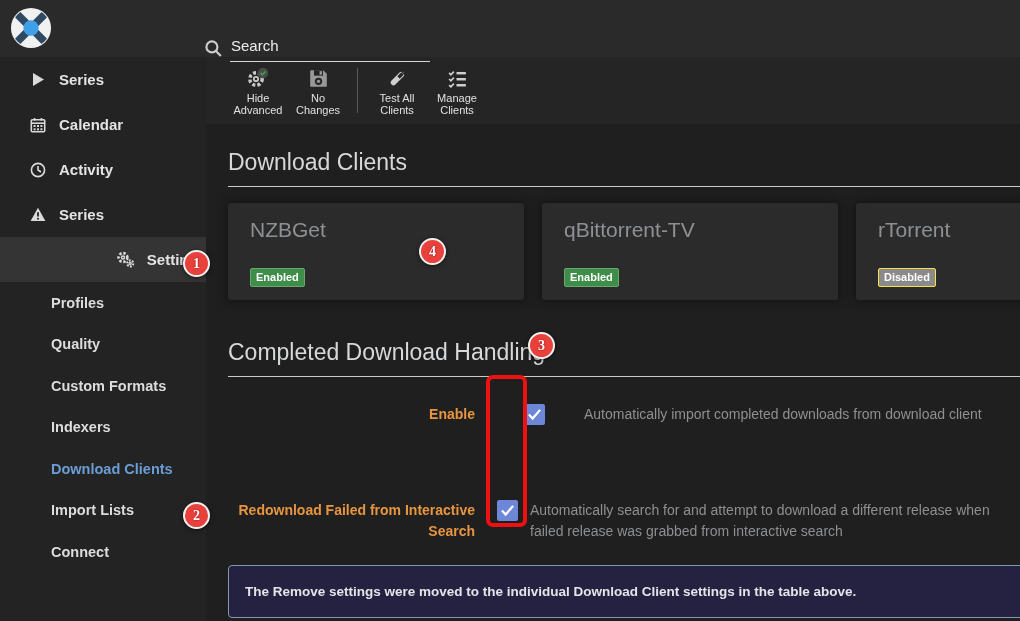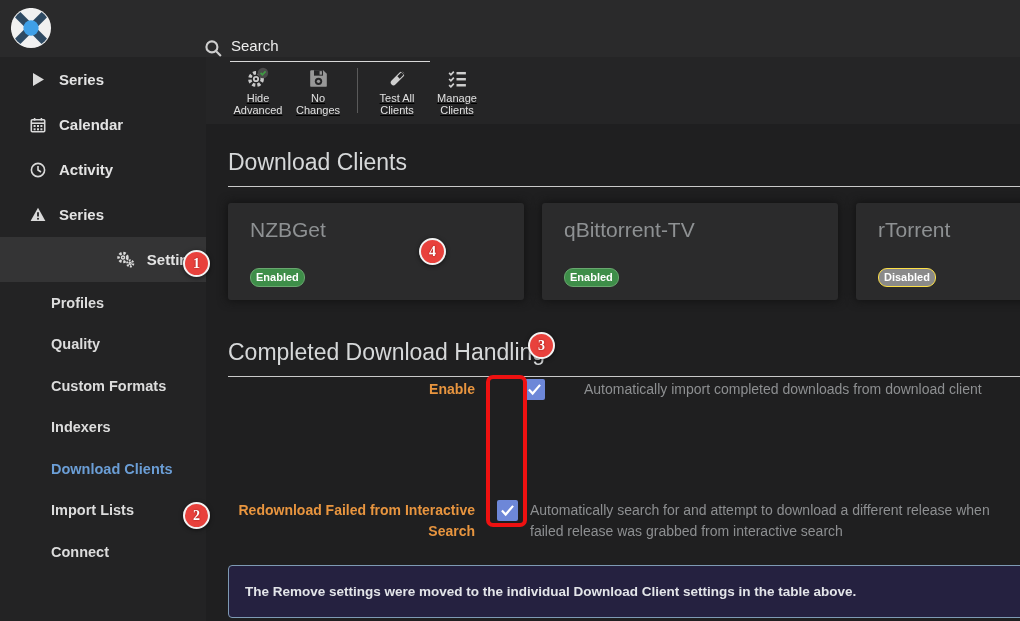--- a/index.html
+++ b/index.html
@@ -27,44 +27,44 @@
   .side-item { height:45px; display:flex; align-items:center; padding-left:28px;
     color:#e3e3e3; font-size:15px; font-weight:700; cursor:pointer; }
   .side-item .icn { width:19px; margin-right:12px; display:flex; justify-content:center; color:#dadada; }
   .side-item.active { background:#343435;justify-content:flex-end; }
   .sub-item { height:41.5px; display:flex; align-items:center; padding-left:51px;
     color:#dcdcdc; font-size:14.5px; font-weight:700; cursor:pointer; }
   .sub-item.active { color:#6b9ed6; }
 
   
   .toolbar { position:absolute; left:206px; top:57px; width:814px; height:67px;
-    background:#252526; display:flex; align-items:flex-start; padding:10px 0 0 22px; z-index:3;text-decoration:underline; }
+    background:#252526; display:flex; align-items:flex-start; padding:10px 0 0 22px; z-index:3; }
   .tb-btn { width:60px; display:flex; flex-direction:column; align-items:center; cursor:pointer; }
   .tb-icn { height:23px; display:flex; align-items:center; justify-content:center; color:#b5b5b5; }
   .tb-label { margin-top:3px; font-size:11px; line-height:11.5px; text-align:center; color:#e0e0e0; }
   .tb-divider { width:1px; height:45px; background:#5a5a5a; margin:1px 9px 0 9px; }
 
   
   .content { position:absolute; left:206px; top:124px; width:814px; height:497px; background:#1f1f20; overflow:hidden; z-index:2; }
   .sec-title { position:absolute; left:22px; right:0; color:#d6d8d9; font-size:23px;
     line-height:28px; padding-bottom:10px; border-bottom:1px solid #c9c9c9; font-weight:400; }
   .sec1 { top:9px; }
   .sec2 { top:199px; }
 
   .cards { position:absolute; left:22px; top:79px; display:flex; gap:18px; }
   .card { flex:none; width:296px; height:97px; background:#2b2b2c; border-radius:3px;
     position:relative; box-shadow:0 0 10px 1px #121212; cursor:pointer; }
   .card-title { position:absolute; left:22px; top:15px; font-size:21px; color:#8e9193; }
   .badge { position:absolute; left:22px; bottom:13px; font-size:11px; font-weight:700;
-    color:#fff; padding:2px 5px 3px; border-radius:9px; line-height:12px; }
+    color:#fff; padding:2px 5px 3px; border-radius:2px; line-height:12px; }
   .badge.green { background:#3e8e49; border:1px solid #69a76f; }
   .badge.gray  { background:#8a8a8a; border:1px solid #fde047; }
 
   .row { position:absolute; left:22px; display:flex; align-items:flex-start; }
-  .row1 { top:255px;gap:27px; } .row2 { top:327px; } .row3 { top:376px; }
+  .row1 { top:280px;gap:27px; } .row2 { top:327px; } .row3 { top:376px; }
   .lbl { width:247px; text-align:right; color:#e8953f; font-size:14px; font-weight:700; line-height:21px; }
   .cb { width:21px; height:21px; margin-left:22px; background:#6d87d8; border-radius:2px;
     flex:none; display:flex; align-items:center; justify-content:center; cursor:pointer; }
   .cb svg { display:none; }
   .cb.checked svg { display:block; }
   .help { margin-left:12px; max-width:462px; color:#8d8f91; font-size:14px; line-height:20.5px; }
 
   .notice { position:absolute; left:22px; right:-6px; top:441px; height:53px;
     background:#252140; border:1px solid #7e9ab4; border-radius:4px;
     display:flex; align-items:center; padding-left:16px;

